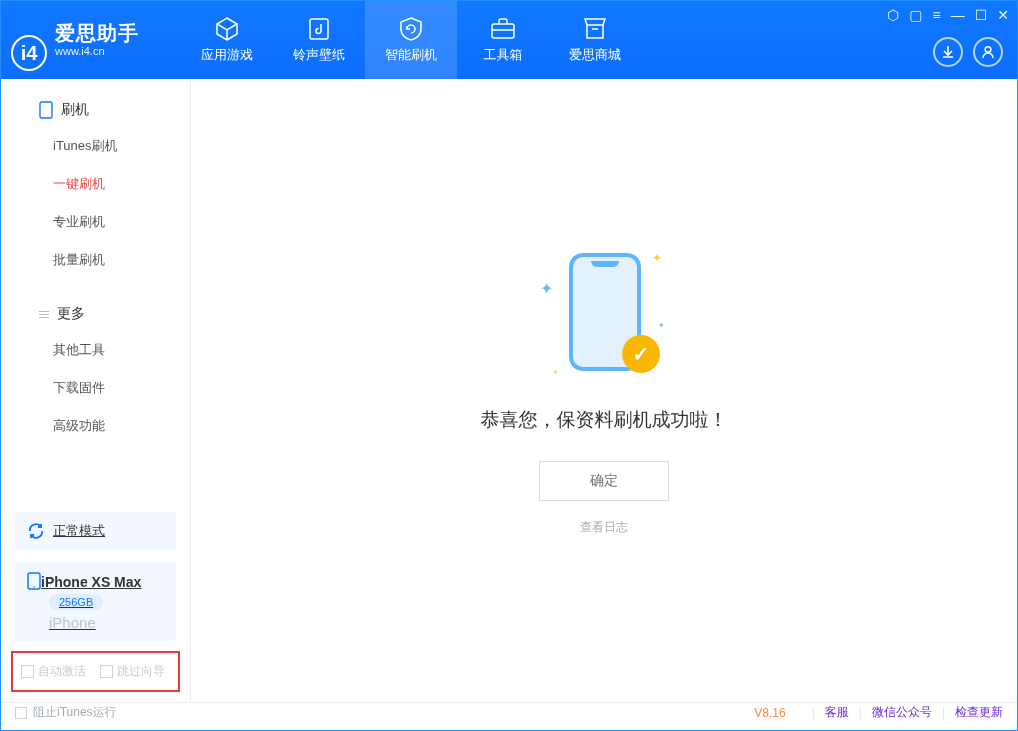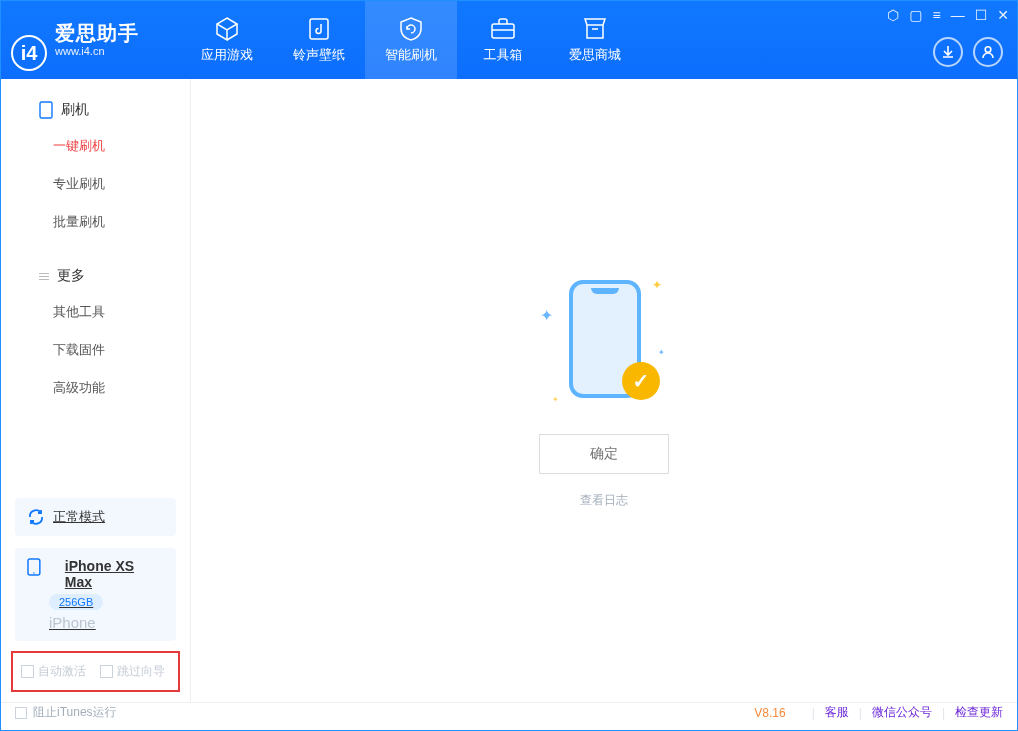--- a/index.html
+++ b/index.html
@@ -28,21 +28,21 @@
 
 
 .sidebar { width: 190px; border-right: 1px solid #eee; display: flex; flex-direction: column; font-size: 13px; color: #555; position: relative; }
 .sb-section { padding: 14px 0 4px 0; }
 .sb-heading { display: flex; align-items: center; gap: 8px; padding: 8px 18px; color: #333; font-size: 14px; margin-left: 20px; }
 .sb-sub { padding: 10px 18px 10px 52px; cursor: pointer; }
 .sb-sub.active { color: #ef4444; }
 .sb-spacer { flex: 1; }
 .sb-mode, .sb-device { background: #f3f8ff; margin: 6px 14px; padding: 10px 12px; border-radius: 4px; display: flex; align-items: center; gap: 8px; color: #333; font-size: 13px; text-decoration: underline; }
 .sb-device { flex-direction: column; align-items: flex-start; gap: 4px; }
-.sb-device .dev-row { display: flex; align-items: flex-start; gap: 24px; font-weight: bold; font-size: 14px; }
+.sb-device .dev-row { display: flex; align-items: flex-end; gap: 0; font-weight: bold; font-size: 14px; }
 .sb-capacity { background: #dfeeff; color: #1078ff; padding: 2px 10px; border-radius: 12px; font-size: 11px; margin-left: 22px; }
 .sb-dev-type { font-size: 15px; color: #bcc5d0; margin-left: 22px; }
 .sb-options { margin: 4px 10px 10px 10px; padding: 10px 8px; border: 2px solid #e63a3a; display: flex; gap: 14px; color: #c5ccd6; }
 .sb-checkbox { display: flex; align-items: center; gap: 4px; font-size: 12px; }
 .sb-checkbox .box { width: 13px; height: 13px; border: 1px solid #ccd3dc; }
 .menu-glyph { display: flex; flex-direction: column; gap: 2px; }
 .menu-glyph span { width: 10px; height: 1px; background: #bbb; }
 
 
 .main { flex: 1; position: relative; display: flex; flex-direction: column; align-items: center; justify-content: center; color: #444; }
@@ -152,20 +152,21 @@
 <div class="body">
 
   <div class="sidebar">
     <div class="sb-section">
       <div class="sb-heading">
         <svg width="14" height="18" viewBox="0 0 14 18">
             <rect x="1" y="1" width="12" height="16" rx="1.5" fill="none" stroke="#1078ff" stroke-width="1.4"></rect>
           </svg>
         <span>刷机</span>
       </div>
+      <div class="sb-sub">iTunes刷机</div>
       <div class="sb-sub active">一键刷机</div>
       <div class="sb-sub">专业刷机</div>
       <div class="sb-sub">批量刷机</div>
     </div>
     <div class="sb-section">
       <div class="sb-heading">
         <div class="menu-glyph">
             <span></span>
             <span></span>
             <span></span>
@@ -211,20 +212,21 @@
 
   <div class="main">
     <div class="illus">
       <div class="sparkle s1">✦</div>
       <div class="sparkle s2">✦</div>
       <div class="sparkle s3">✦</div>
       <div class="sparkle s4">✦</div>
       <div class="phone"></div>
       <div class="check">✓</div>
     </div>
+    <div class="success-msg">恭喜您，保资料刷机成功啦！</div>
     <button class="ok-btn">确定</button>
     <div class="log-link">查看日志</div>
   </div>
 </div>
 
 <div class="footer">
   <div class="left-opt">
     <span class="box"></span>
     <span>阻止iTunes运行</span>
   </div>

